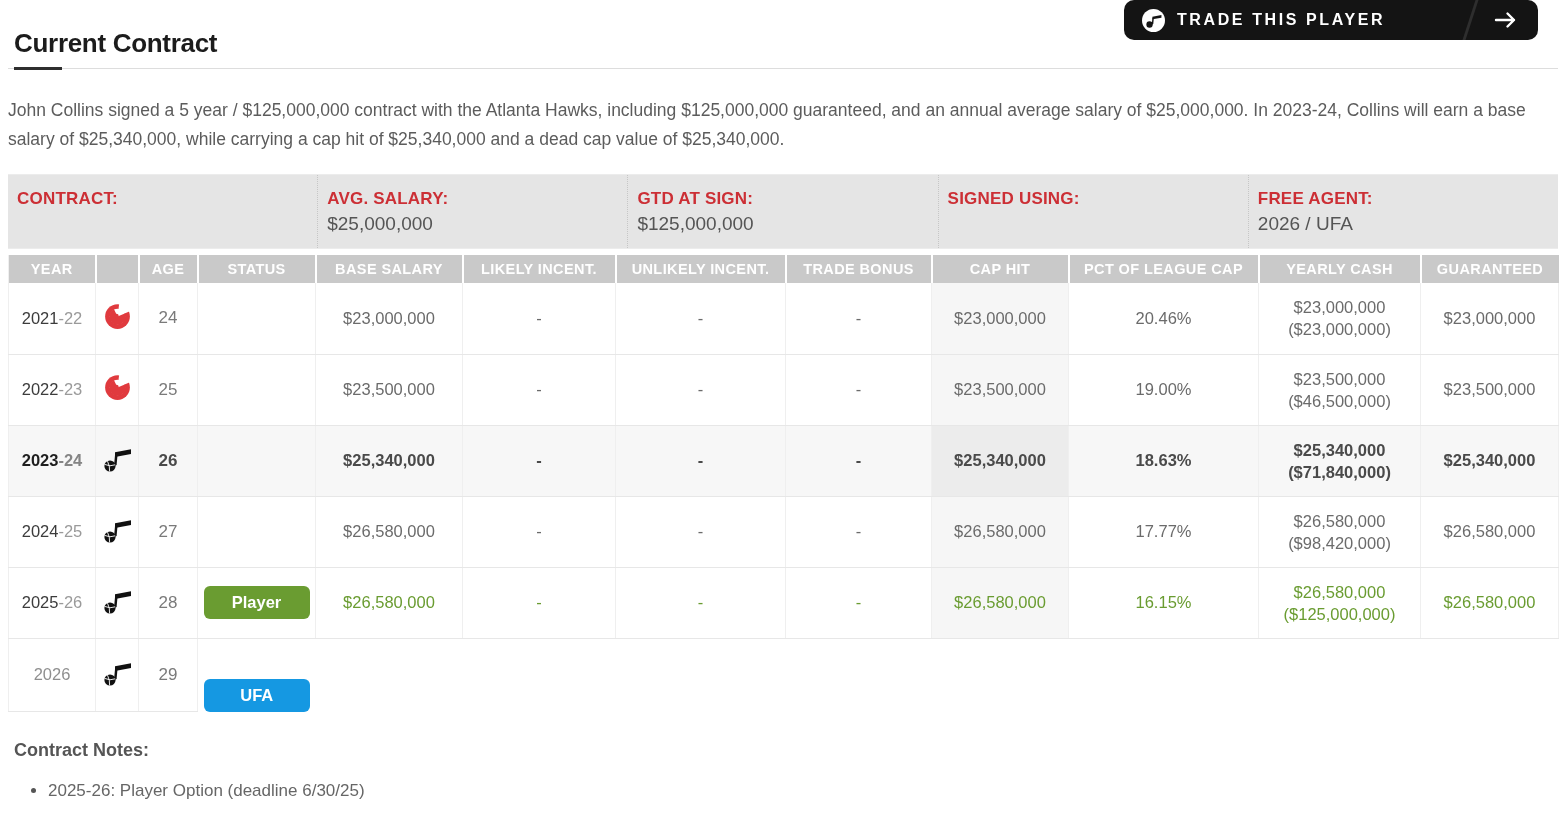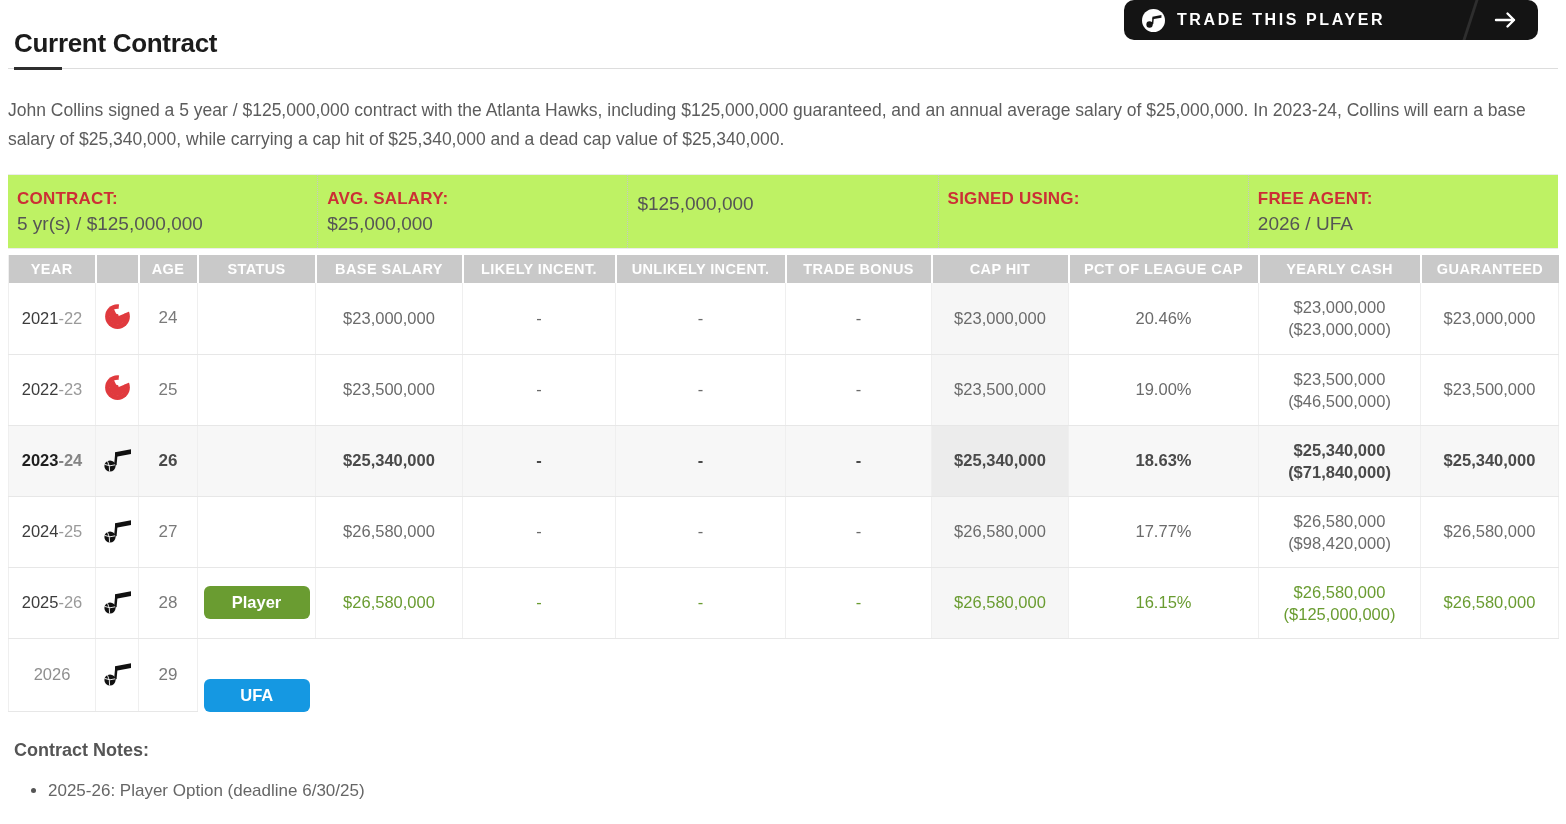--- a/index.html
+++ b/index.html
@@ -26,21 +26,21 @@
     border-radius:10px;display:flex;align-items:center;padding:0 20px 0 18px;cursor:pointer;z-index:5;}
   .trade-circle{width:23px;height:23px;background:#fff;border-radius:50%;display:flex;align-items:center;justify-content:center;flex:0 0 auto;}
   .trade-label{color:#fff;font-weight:700;font-size:16px;letter-spacing:2.6px;margin-left:12px;white-space:nowrap;}
   .trade-diag{width:3px;align-self:stretch;background:#2e2e2e;transform:skewX(-18deg);margin:0 4px 0 auto;}
   .trade-arrow{margin-left:18px;display:flex;align-items:center;}
 
   
   .intro{margin:27px 0 0 0;font-size:17.5px;line-height:29px;color:#5c5c5c;}
 
   
-  .summary{margin-top:20px;background:#bef264;border-top:1px solid #ececec;border-bottom:1px solid #ececec;display:flex;}
+  .summary{margin-top:20px;background:#e5e5e5;border-top:1px solid #ececec;border-bottom:1px solid #ececec;display:flex;}
   .summary-item{flex:1;padding:14px 12px 13px 9px;border-right:1px dotted #c6c6c6;}
   .summary-item:last-child{border-right:none;}
   .summary-label{color:var(--accent-red);font-weight:700;font-size:17px;letter-spacing:.2px;}
   .summary-value{color:#555;font-size:19px;margin-top:4px;}
 
   
   table.contract{margin-top:6px;border-collapse:collapse;table-layout:fixed;width:1550px;border-left:1px solid #efefef;}
   thead th{background:var(--header-gray);color:#fff;font-size:14.5px;font-weight:700;letter-spacing:.4px;
     height:28px;border-right:2px solid #fff;text-align:center;padding:0 4px;white-space:nowrap;overflow:hidden;}
   thead th:last-child{border-right:none;}
@@ -104,27 +104,27 @@
         </svg>
       </span>
     </div>
   </div>
 
   <p class="intro">John Collins signed a 5 year / $125,000,000 contract with the Atlanta Hawks, including $125,000,000 guaranteed, and an annual average salary of $25,000,000. In 2023-24, Collins will earn a base salary of $25,340,000, while carrying a cap hit of $25,340,000 and a dead cap value of $25,340,000.</p>
 
   <div class="summary">
     <div class="summary-item">
       <div class="summary-label">CONTRACT:</div>
-      <div class="summary-value">5 yr(s) / $125,000,000</div>
     </div>
     <div class="summary-item">
       <div class="summary-label">AVG. SALARY:</div>
       <div class="summary-value">$25,000,000</div>
     </div>
     <div class="summary-item">
+      <div class="summary-label">GTD AT SIGN:</div>
       <div class="summary-value">$125,000,000</div>
     </div>
     <div class="summary-item">
       <div class="summary-label">SIGNED USING:</div>
     </div>
     <div class="summary-item">
       <div class="summary-label">FREE AGENT:</div>
       <div class="summary-value">2026 / UFA</div>
     </div>
   </div>

